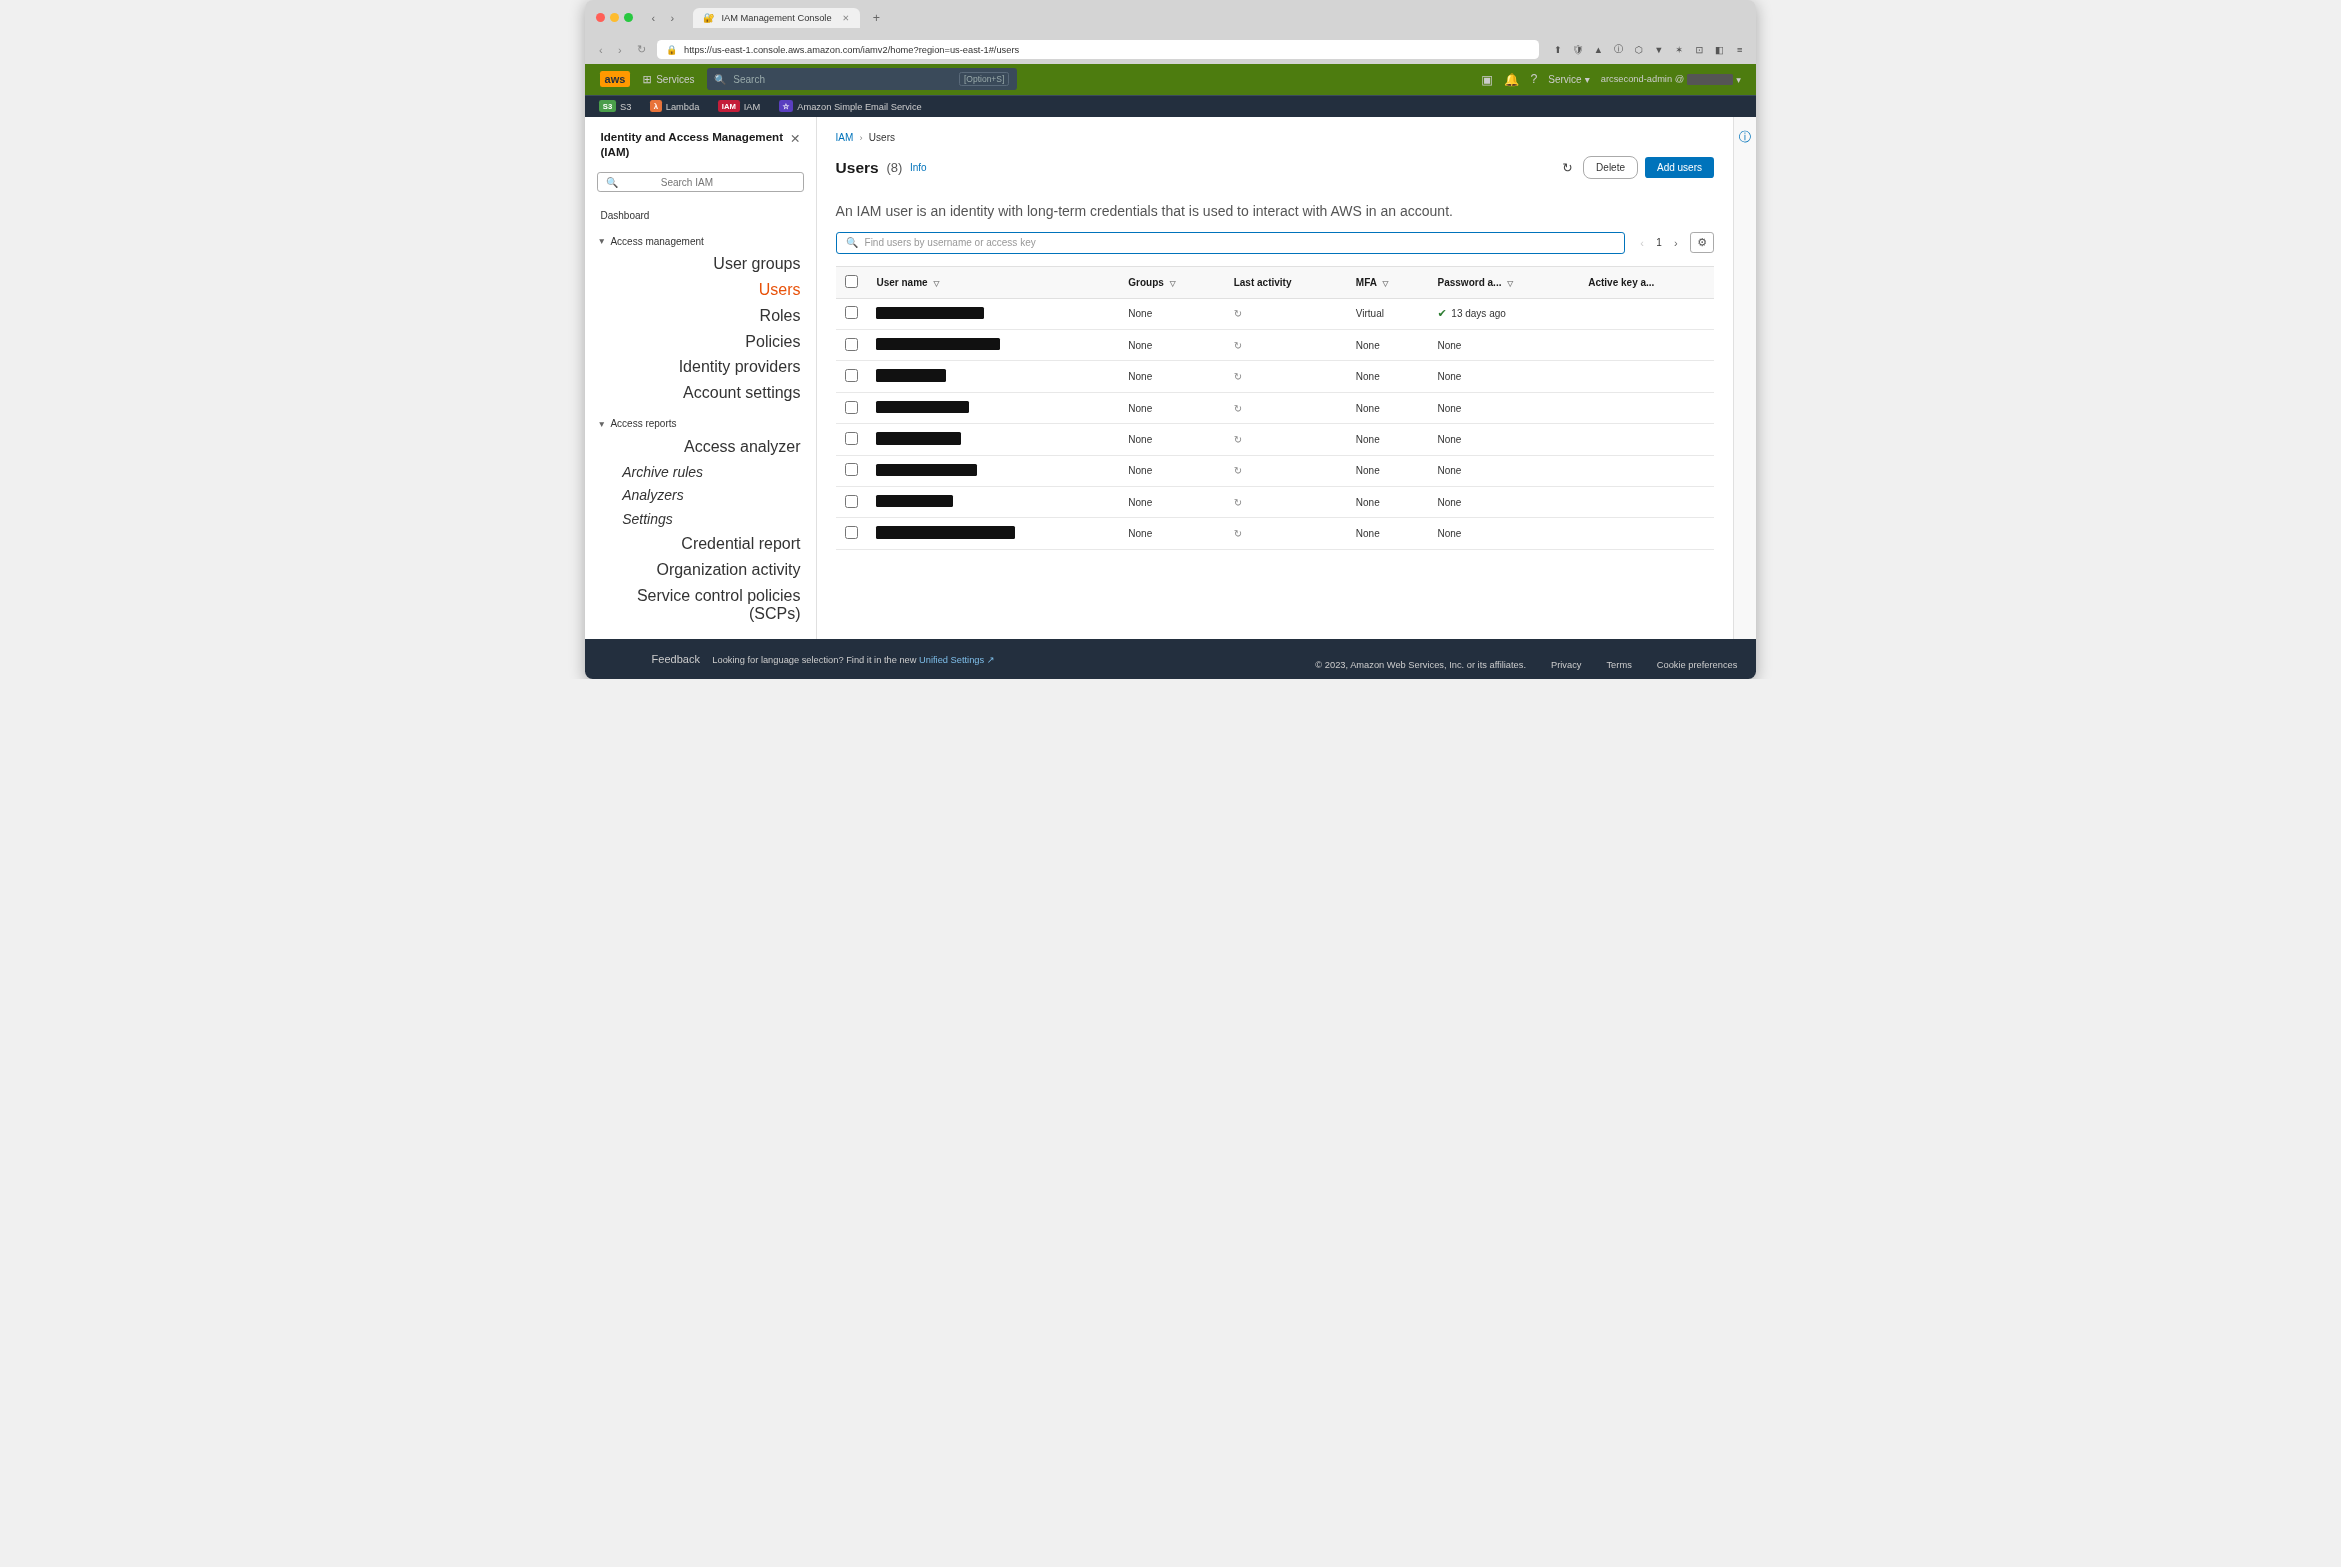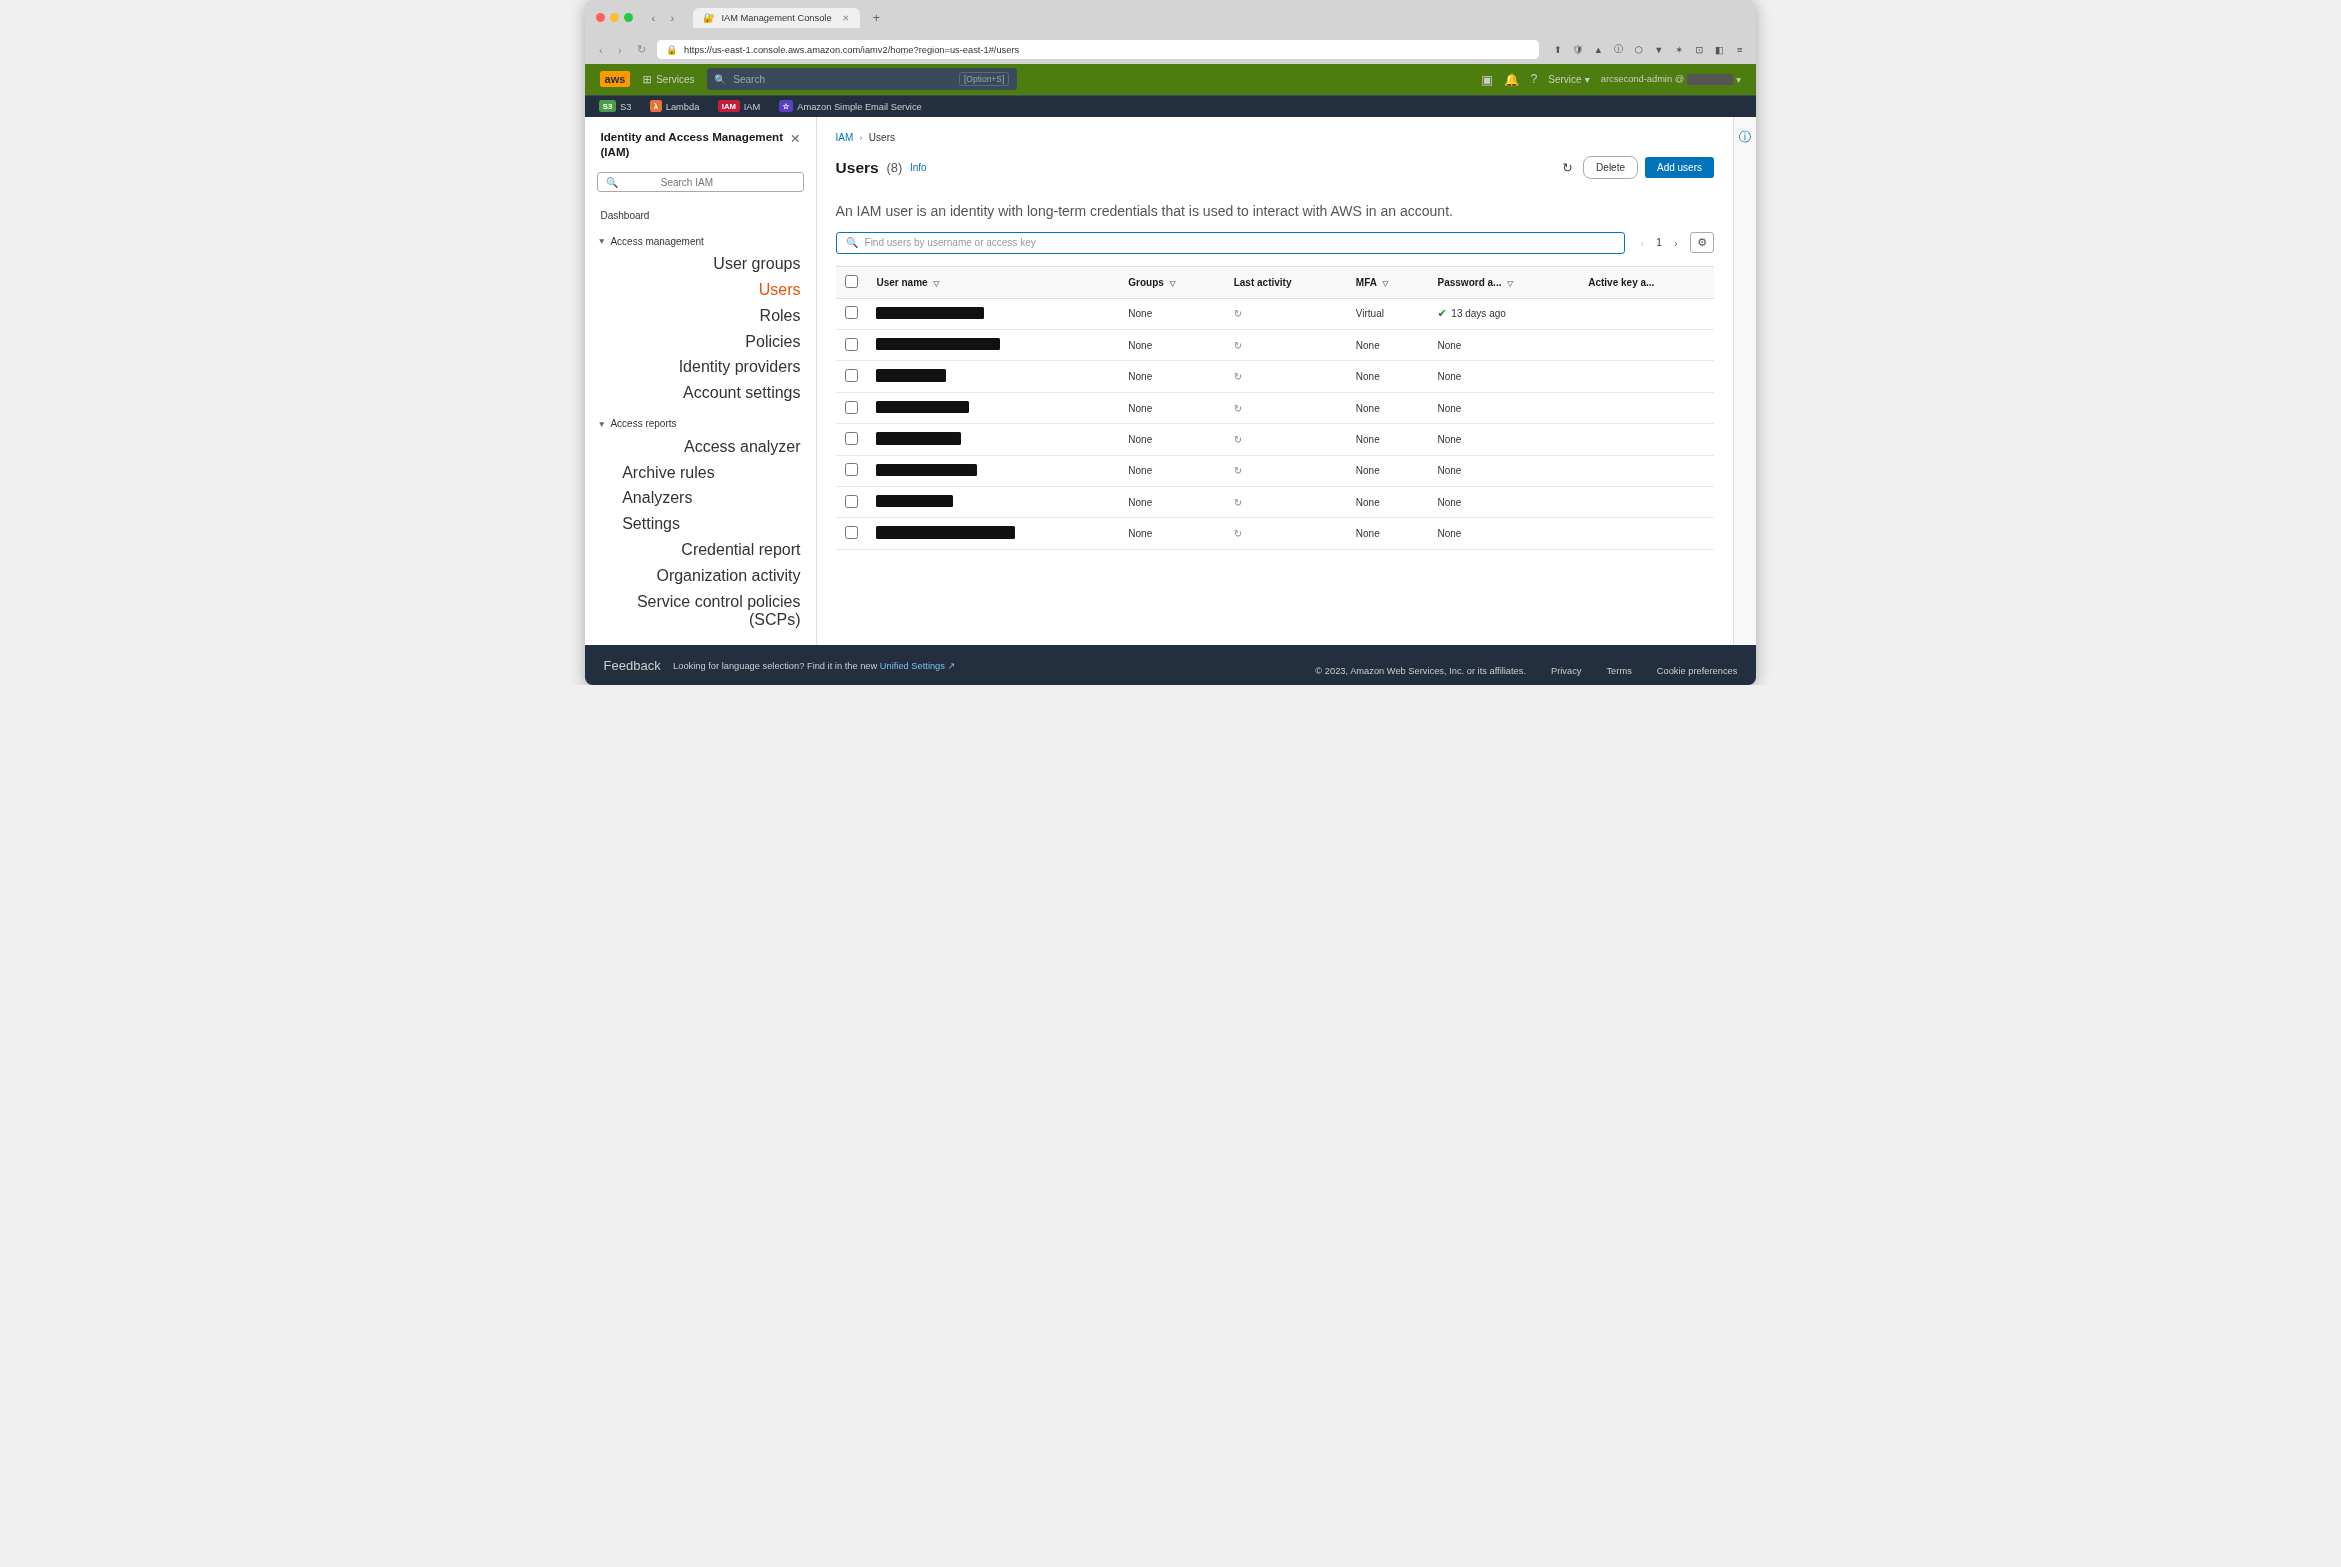--- a/index.html
+++ b/index.html
@@ -62,21 +62,21 @@
     .sidebar-search-box input { border: none; outline: none; font-size: 10px; color: #333; width: 100%; margin-left: 36px; }
 
     .sidebar-nav-item { display: flex; align-items: center; padding: 5.4px 15.5px; color: #333; cursor: pointer; font-size: 10px; text-decoration: none; }
 
     .sidebar-section { margin-top: 4.6px; }
     .sidebar-section-header { display: flex; align-items: center; padding: 4.6px 12.4px; color: #333; cursor: pointer; font-size: 10px; font-weight: 500; gap: 4.6px; }
     .sidebar-section-header .chevron { font-size: 8.5px; color: #666; }
     .sidebar-sub-items { padding-left: 9.3px; }
     .sidebar-sub-item { padding: 3.9px 15.5px; color: #333; cursor: pointer; font-size: 16px; display: block; text-align: right; }
     .sidebar-subsub-items { padding-left: 12.4px; }
-    .sidebar-subsub-item { padding: 3.9px 15.5px; color: #333; cursor: pointer; font-size: 16px; display: block; }
+    .sidebar-subsub-item { padding: 3.9px 15.5px; color: #333; cursor: pointer; font-size: 14px; display: block; font-style: italic; }
 
     
     .content { flex: 1; padding: 15.5px 18.6px; background: #fff; overflow-x: hidden; }
     .breadcrumb { display: flex; align-items: center; gap: 6.2px; margin-bottom: 12.4px; font-size: 10px; }
     .breadcrumb a { color: #0073bb; text-decoration: none; }
     .breadcrumb-sep { color: #888; font-size: 9.3px; }
     .breadcrumb-current { color: #333; }
 
     
     .page-header { display: flex; align-items: center; justify-content: space-between; margin-bottom: 4.6px; }
@@ -106,21 +106,21 @@
     .users-table { width: 100%; border-collapse: collapse; }
     .users-table th { background: #f8f8f8; border-bottom: 1.5px solid #e0e0e0; border-top: 0.8px solid #e0e0e0; padding: 7.7px 9.3px; text-align: left; font-size: 10px; color: #1a1a1a; font-weight: 600; white-space: nowrap; }
     .users-table th .sort-icon { color: #888; margin-left: 3.1px; font-size: 7.7px; }
     .users-table td { padding: 7.7px 9.3px; border-bottom: 0.8px solid #e8e8e8; font-size: 10px; color: #333; vertical-align: middle; }
     .checkbox-col { width: 28px; }
     .select-all-checkbox { cursor: pointer; }
 
     
     .footer { background: #232f3e; padding: 9.3px 18.6px; display: flex; align-items: center; justify-content: space-between; color: #ccc; font-size: 9.3px; }
     .footer-left { display: flex; align-items: center; gap: 12.4px; }
-    .feedback-btn { color: #ccc; font-size: 13px; text-decoration: none; }
+    .feedback-btn { color: #ccc; font-size: 11px; text-decoration: none; margin-left: 48px; }
     .footer-right { display: flex; align-items: flex-end; gap: 25px; margin-top: 12px; }
     .footer-link { color: #ccc; text-decoration: none; font-size: 9.3px; }
     .unified-link { color: #7ebde8; text-decoration: none; }
   </style>
 </head>
 <body>
 
 <div class="browser-frame">
 
   <div class="browser-titlebar">

